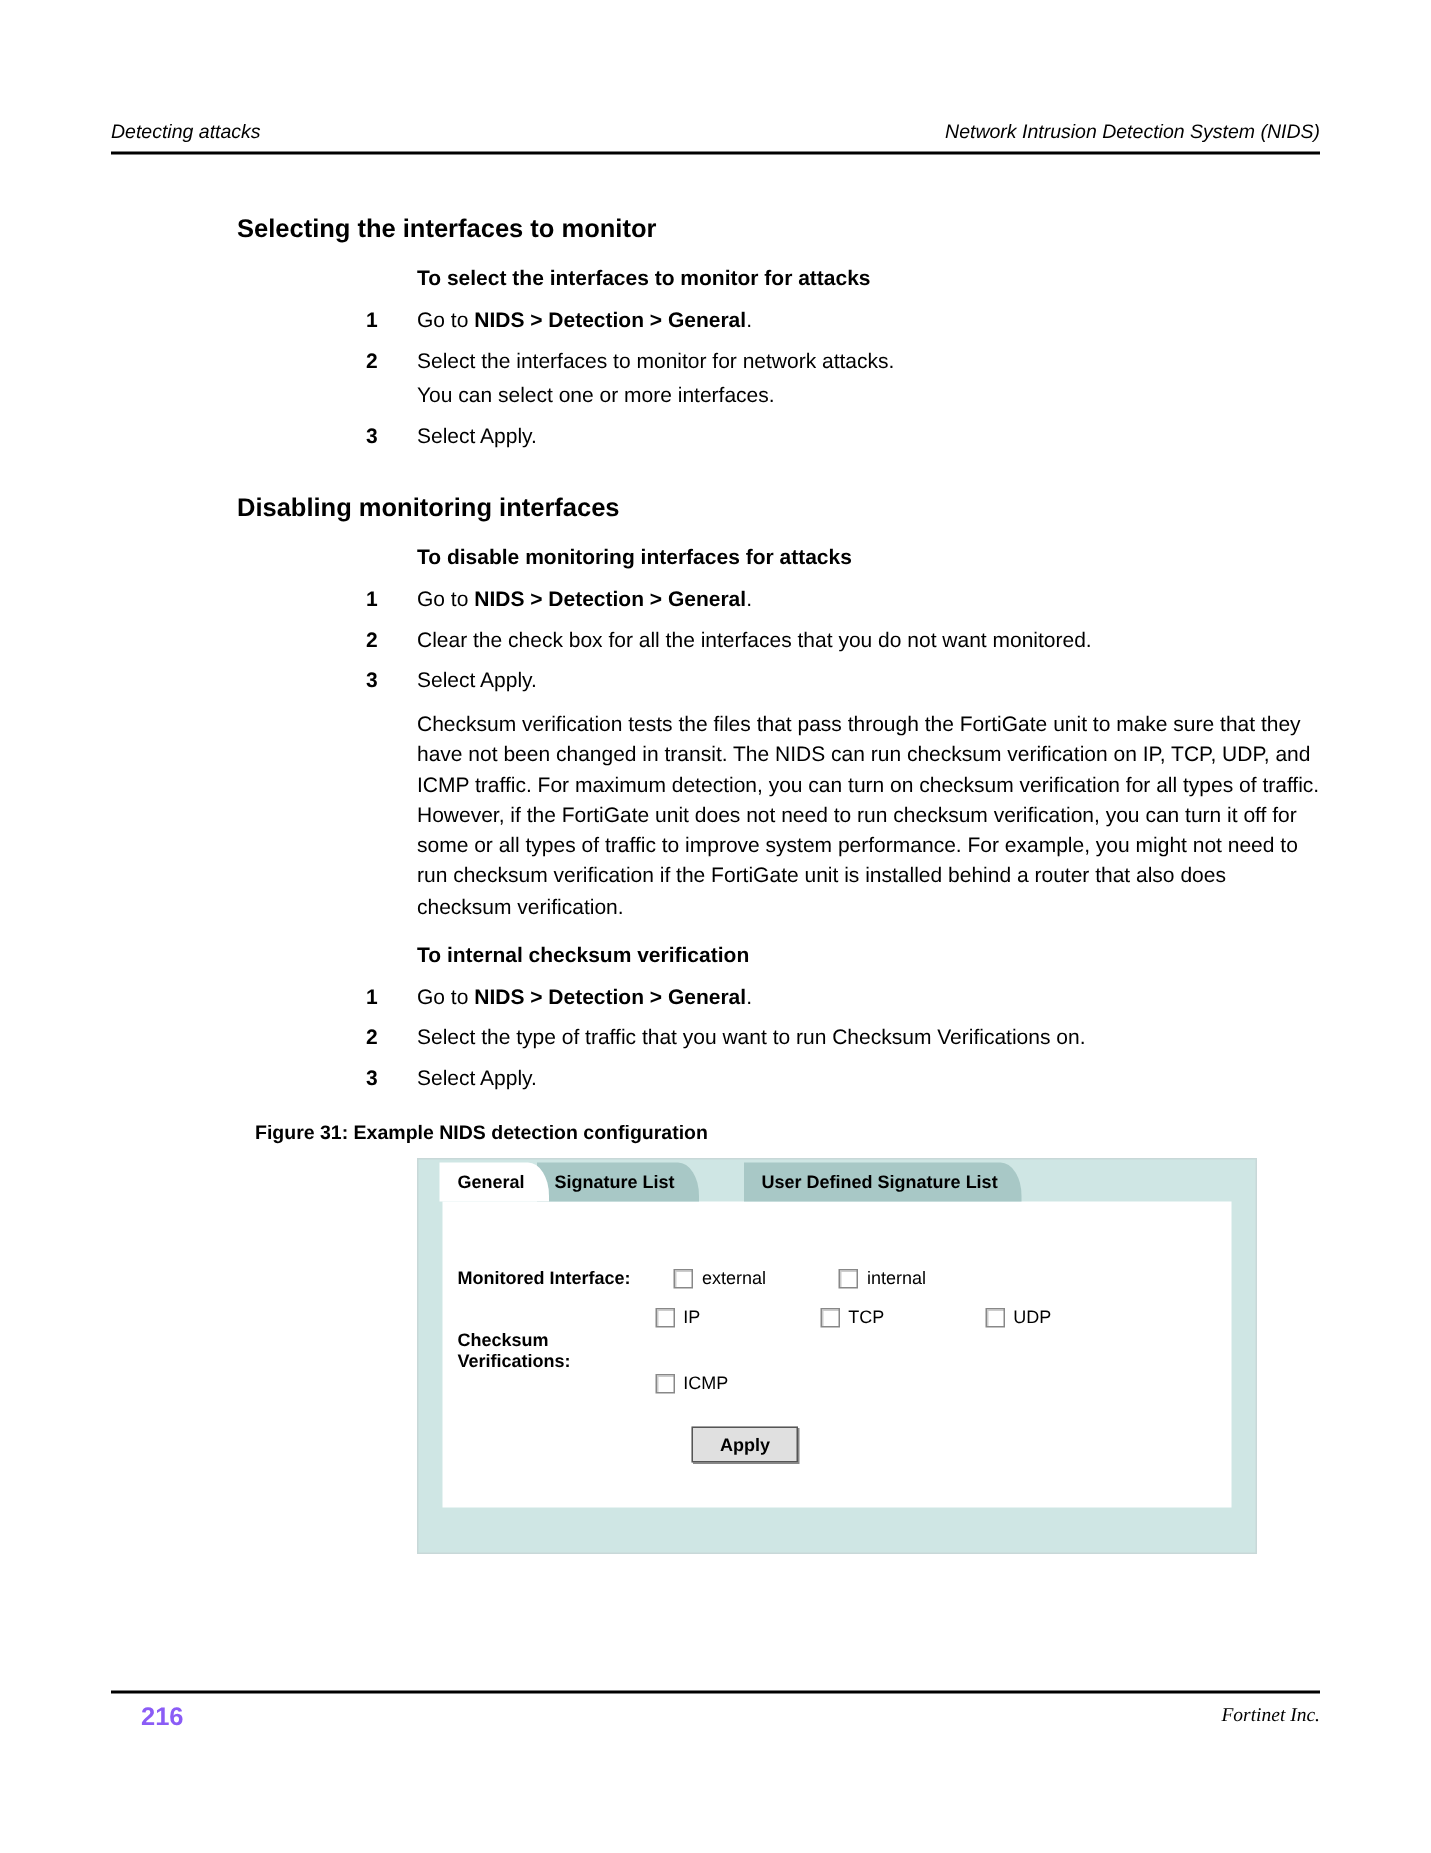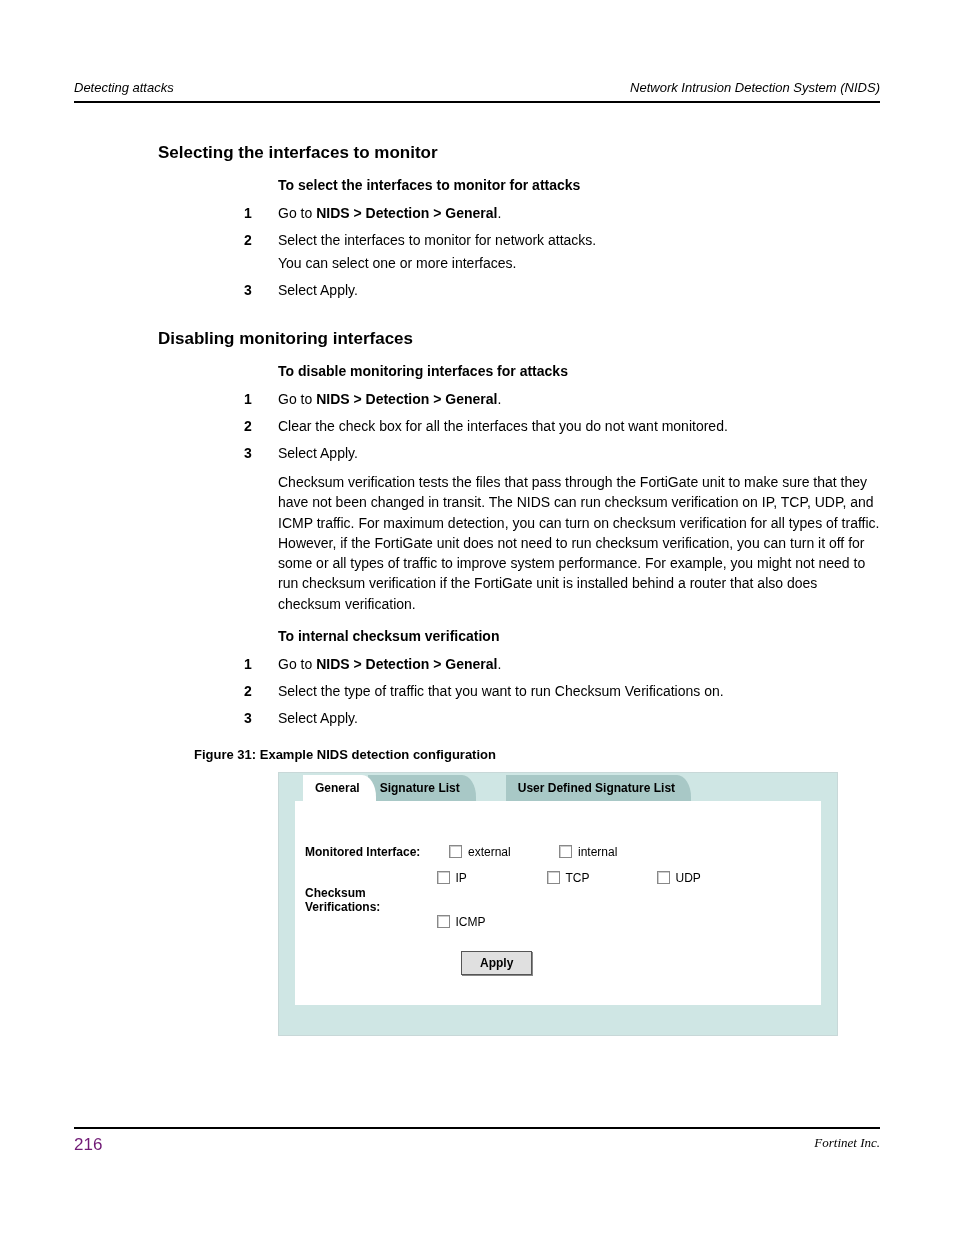--- a/index.html
+++ b/index.html
@@ -69,21 +69,21 @@
     box-sizing: border-box;
     border: 1px solid #c8d8d8;
     background: #cfe6e4;
     padding: 0 0 30px 0;
     font-size: 12px;
   }
   .tabs {
     display: flex;
     align-items: flex-end;
     height: 28px;
-    padding-left: 24px;
+    padding-left: 14px;
     gap: 0;
   }
   .tab {
     position: relative;
     height: 26px;
     display: flex;
     align-items: center;
     padding: 0 16px 0 12px;
     font-weight: bold;
     font-size: 12px;
@@ -99,21 +99,21 @@
     box-sizing: border-box;
   }
   .form-row {
     display: flex;
     align-items: center;
     margin-bottom: 12px;
     font-size: 12px;
   }
   .form-label { width: 144px; font-weight: bold; }
   .checks { display: flex; gap: 30px; flex-wrap: wrap; }
-  .chk { display: flex; align-items: flex-start; gap: 6px; width: 80px; }
+  .chk { display: flex; align-items: flex-end; gap: 6px; width: 80px; }
   .cb {
     width: 13px; height: 13px;
     border: 1px solid #888; background: #fff;
     box-shadow: inset 1px 1px 0 #ccc;
     box-sizing: border-box;
   }
   .apply-btn {
     display: inline-block;
     margin-left: 156px;
     margin-top: 10px;
@@ -127,21 +127,21 @@
   }
   .footer {
     position: absolute;
     left: 74px; right: 74px; bottom: 80px;
     border-top: 2px solid #000;
     padding-top: 6px;
     display: flex;
     justify-content: space-between;
     font-size: 14px;
   }
-  .page-num { color: #701a75; font-weight: normal; font-size: 17px; }
+  .page-num { color: #8b5cf6; font-weight: bold; font-size: 17px; margin-left: 20px; }
   .foot-right { font-style: italic; font-size: 13px; font-family: Liberation Serif, serif; }
 </style>
 </head>
 <body>
 
 <div class="page">
 
   <div class="running-head">
     <span>Detecting attacks</span>
     <span>Network Intrusion Detection System (NIDS)</span>
@@ -206,21 +206,21 @@
     <li>
       <span class="num">2</span>
       <span class="step-body">Select the type of traffic that you want to run Checksum Verifications on.</span>
     </li>
     <li>
       <span class="num">3</span>
       <span class="step-body">Select Apply.</span>
     </li>
   </ol>
 
-  <div class="fig-caption" style="margin-left:120px">Figure 31: Example NIDS detection configuration</div>
+  <div class="fig-caption" style="margin-left:96px">Figure 31: Example NIDS detection configuration</div>
 
   <div class="fig" style="margin-left:204px">
     <div class="tabs">
       <div class="tab active">General</div>
       <div class="tab inactive">Signature List</div>
       <div class="tab inactive" style="margin-left:30px">User Defined Signature List</div>
     </div>
     <div class="panel">
       <div class="form-row">
         <div class="form-label">Monitored Interface:</div>

